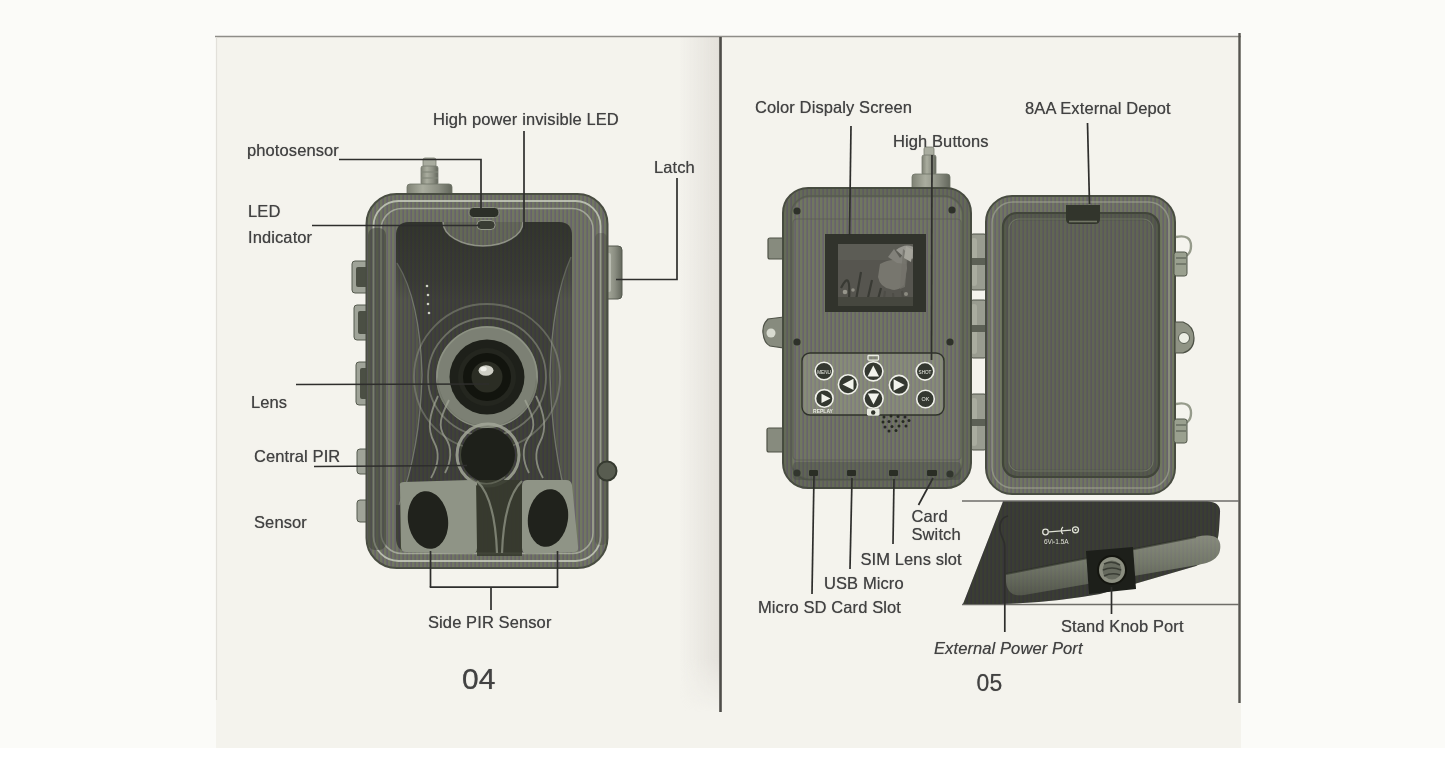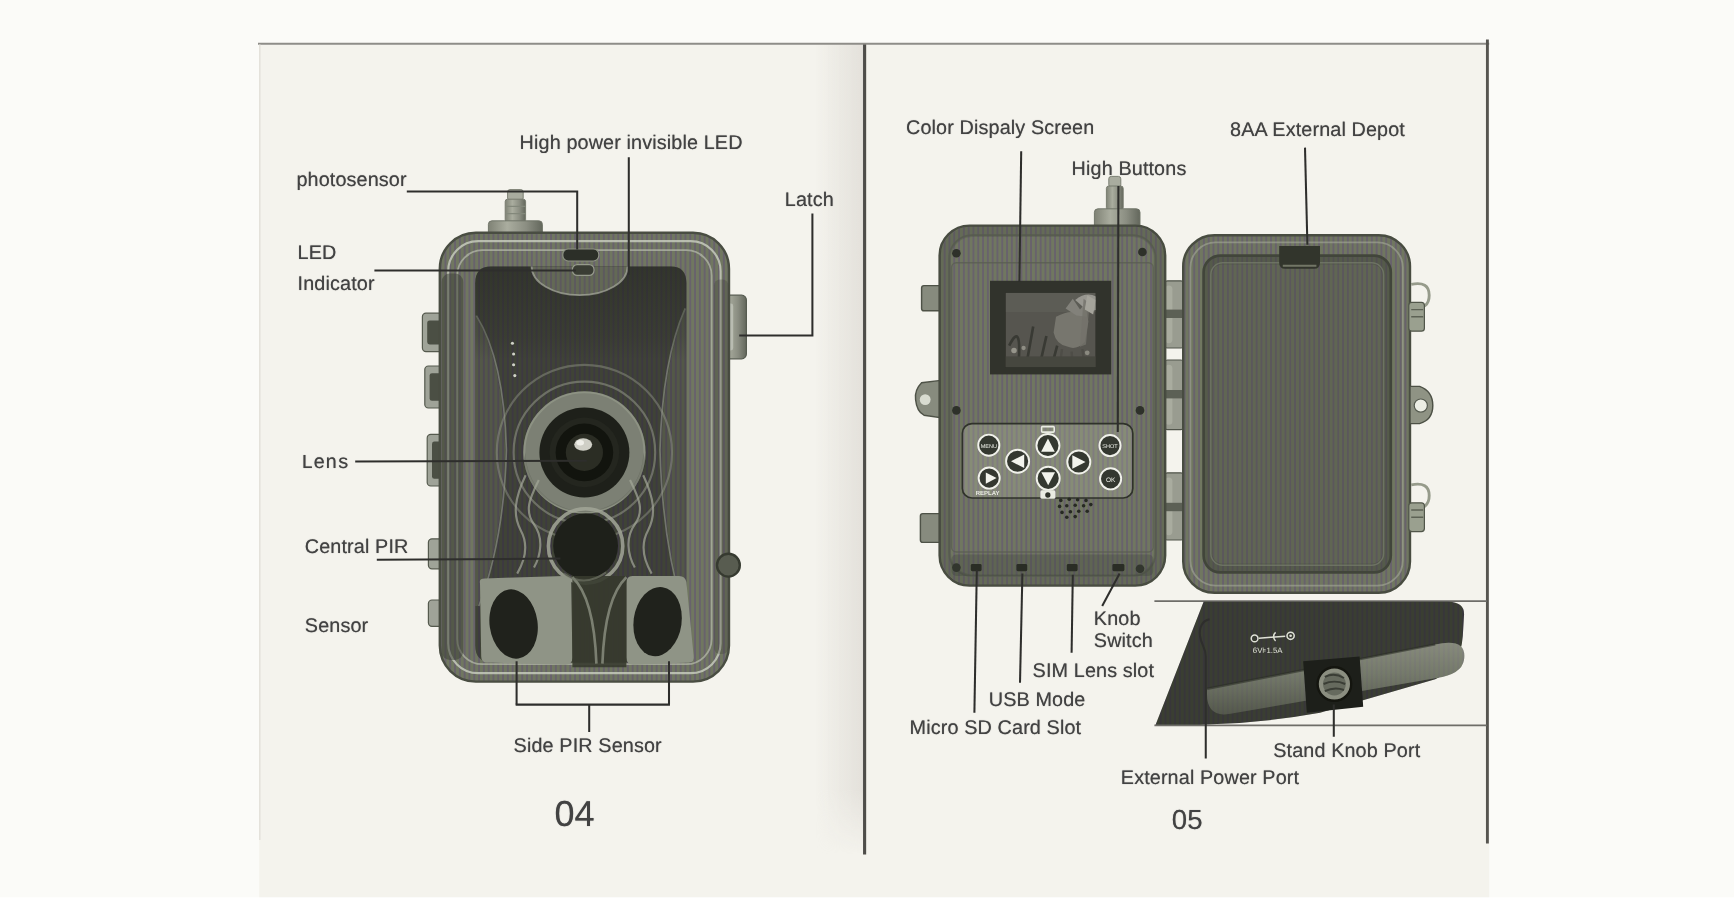--- a/index.html
+++ b/index.html
@@ -342,29 +342,29 @@
       <path d="M1008,516 C1002,517 999,523 1000,530 C1001,538 1005,540 1004.8,547 L1004.8,632"></path>
       <path d="M1111.5,587 L1111.5,614"></path>
     </g>
   </svg>
 
   <div class="label" style="left:433px;top:110.8px;">High power invisible LED</div>
   <div class="label" style="left:247px;top:142px;">photosensor</div>
   <div class="label" style="left:248px;top:202.8px;">LED</div>
   <div class="label" style="left:248px;top:229.3px;">Indicator</div>
   <div class="label" style="left:654px;top:158.8px;">Latch</div>
-  <div class="label" style="left:251px;top:378px;font-family:Liberation Mono, monospace;">Lens</div>
+  <div class="label" style="left:251px;top:394px;">Lens</div>
   <div class="label" style="left:254px;top:448px;">Central PIR</div>
   <div class="label" style="left:254px;top:474.2px;margin-top:40px;">Sensor</div>
   <div class="label" style="left:428px;top:614.2px;">Side PIR Sensor</div>
   <div class="label" style="left:462px;top:663.9px;font-size:30px;">04</div>
   <div class="label" style="left:743px;top:98.8px;margin-left:12px;">Color Dispaly Screen</div>
   <div class="label" style="left:893px;top:132.8px;">High Buttons</div>
   <div class="label" style="left:1025px;top:100.3px;">8AA External Depot</div>
-  <div class="label" style="left:911.5px;top:508px;">Knob</div>
+  <div class="label" style="left:911.5px;top:508px;">Card</div>
   <div class="label" style="left:911.5px;top:526px;">Switch</div>
   <div class="label" style="left:860.5px;top:550.7px;">SIM Lens slot</div>
-  <div class="label" style="left:824px;top:574.8px;">USB Mode</div>
+  <div class="label" style="left:824px;top:574.8px;">USB Micro</div>
   <div class="label" style="left:758px;top:599px;">Micro SD Card Slot</div>
-  <div class="label" style="left:934px;top:639.9px;">External Power Port</div>
+  <div class="label" style="left:934px;top:639.9px;font-style:italic;">External Power Port</div>
   <div class="label" style="left:1061px;top:617.5px;">Stand Knob Port</div>
   <div class="label" style="left:976.5px;top:671.9px;font-size:23px;text-align:center;">05</div>
 </div>
 
 </body></html>

